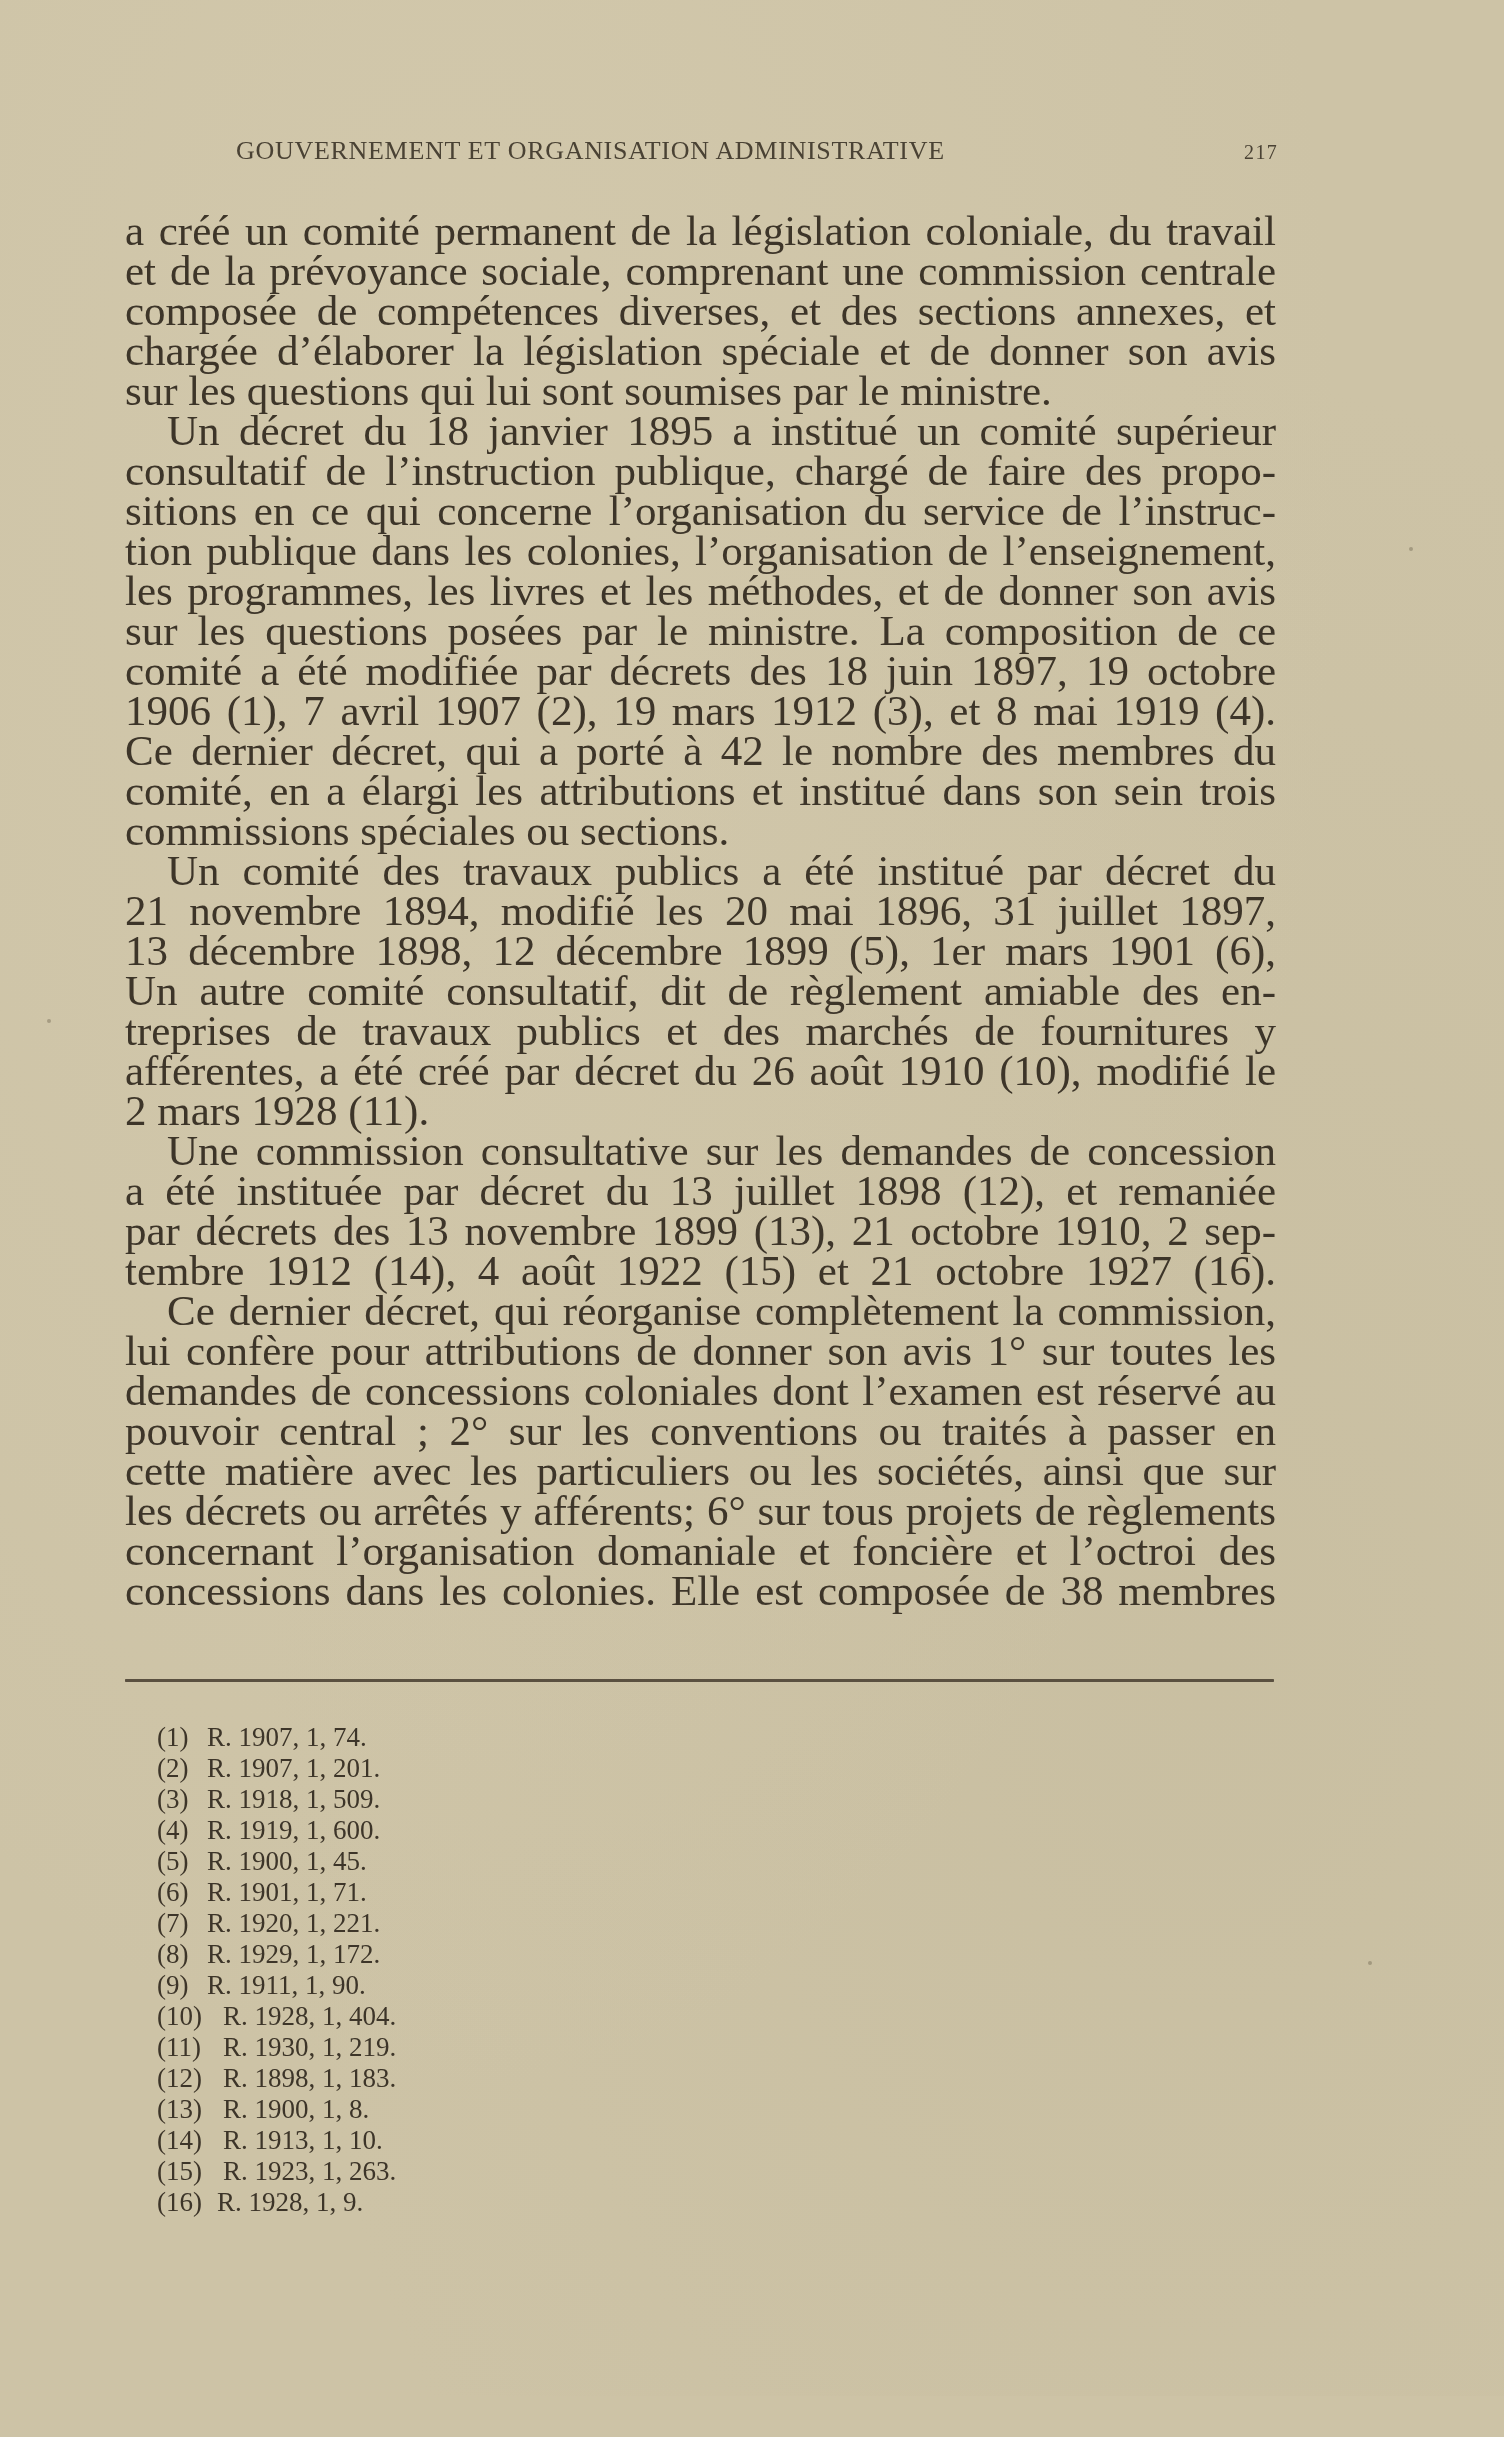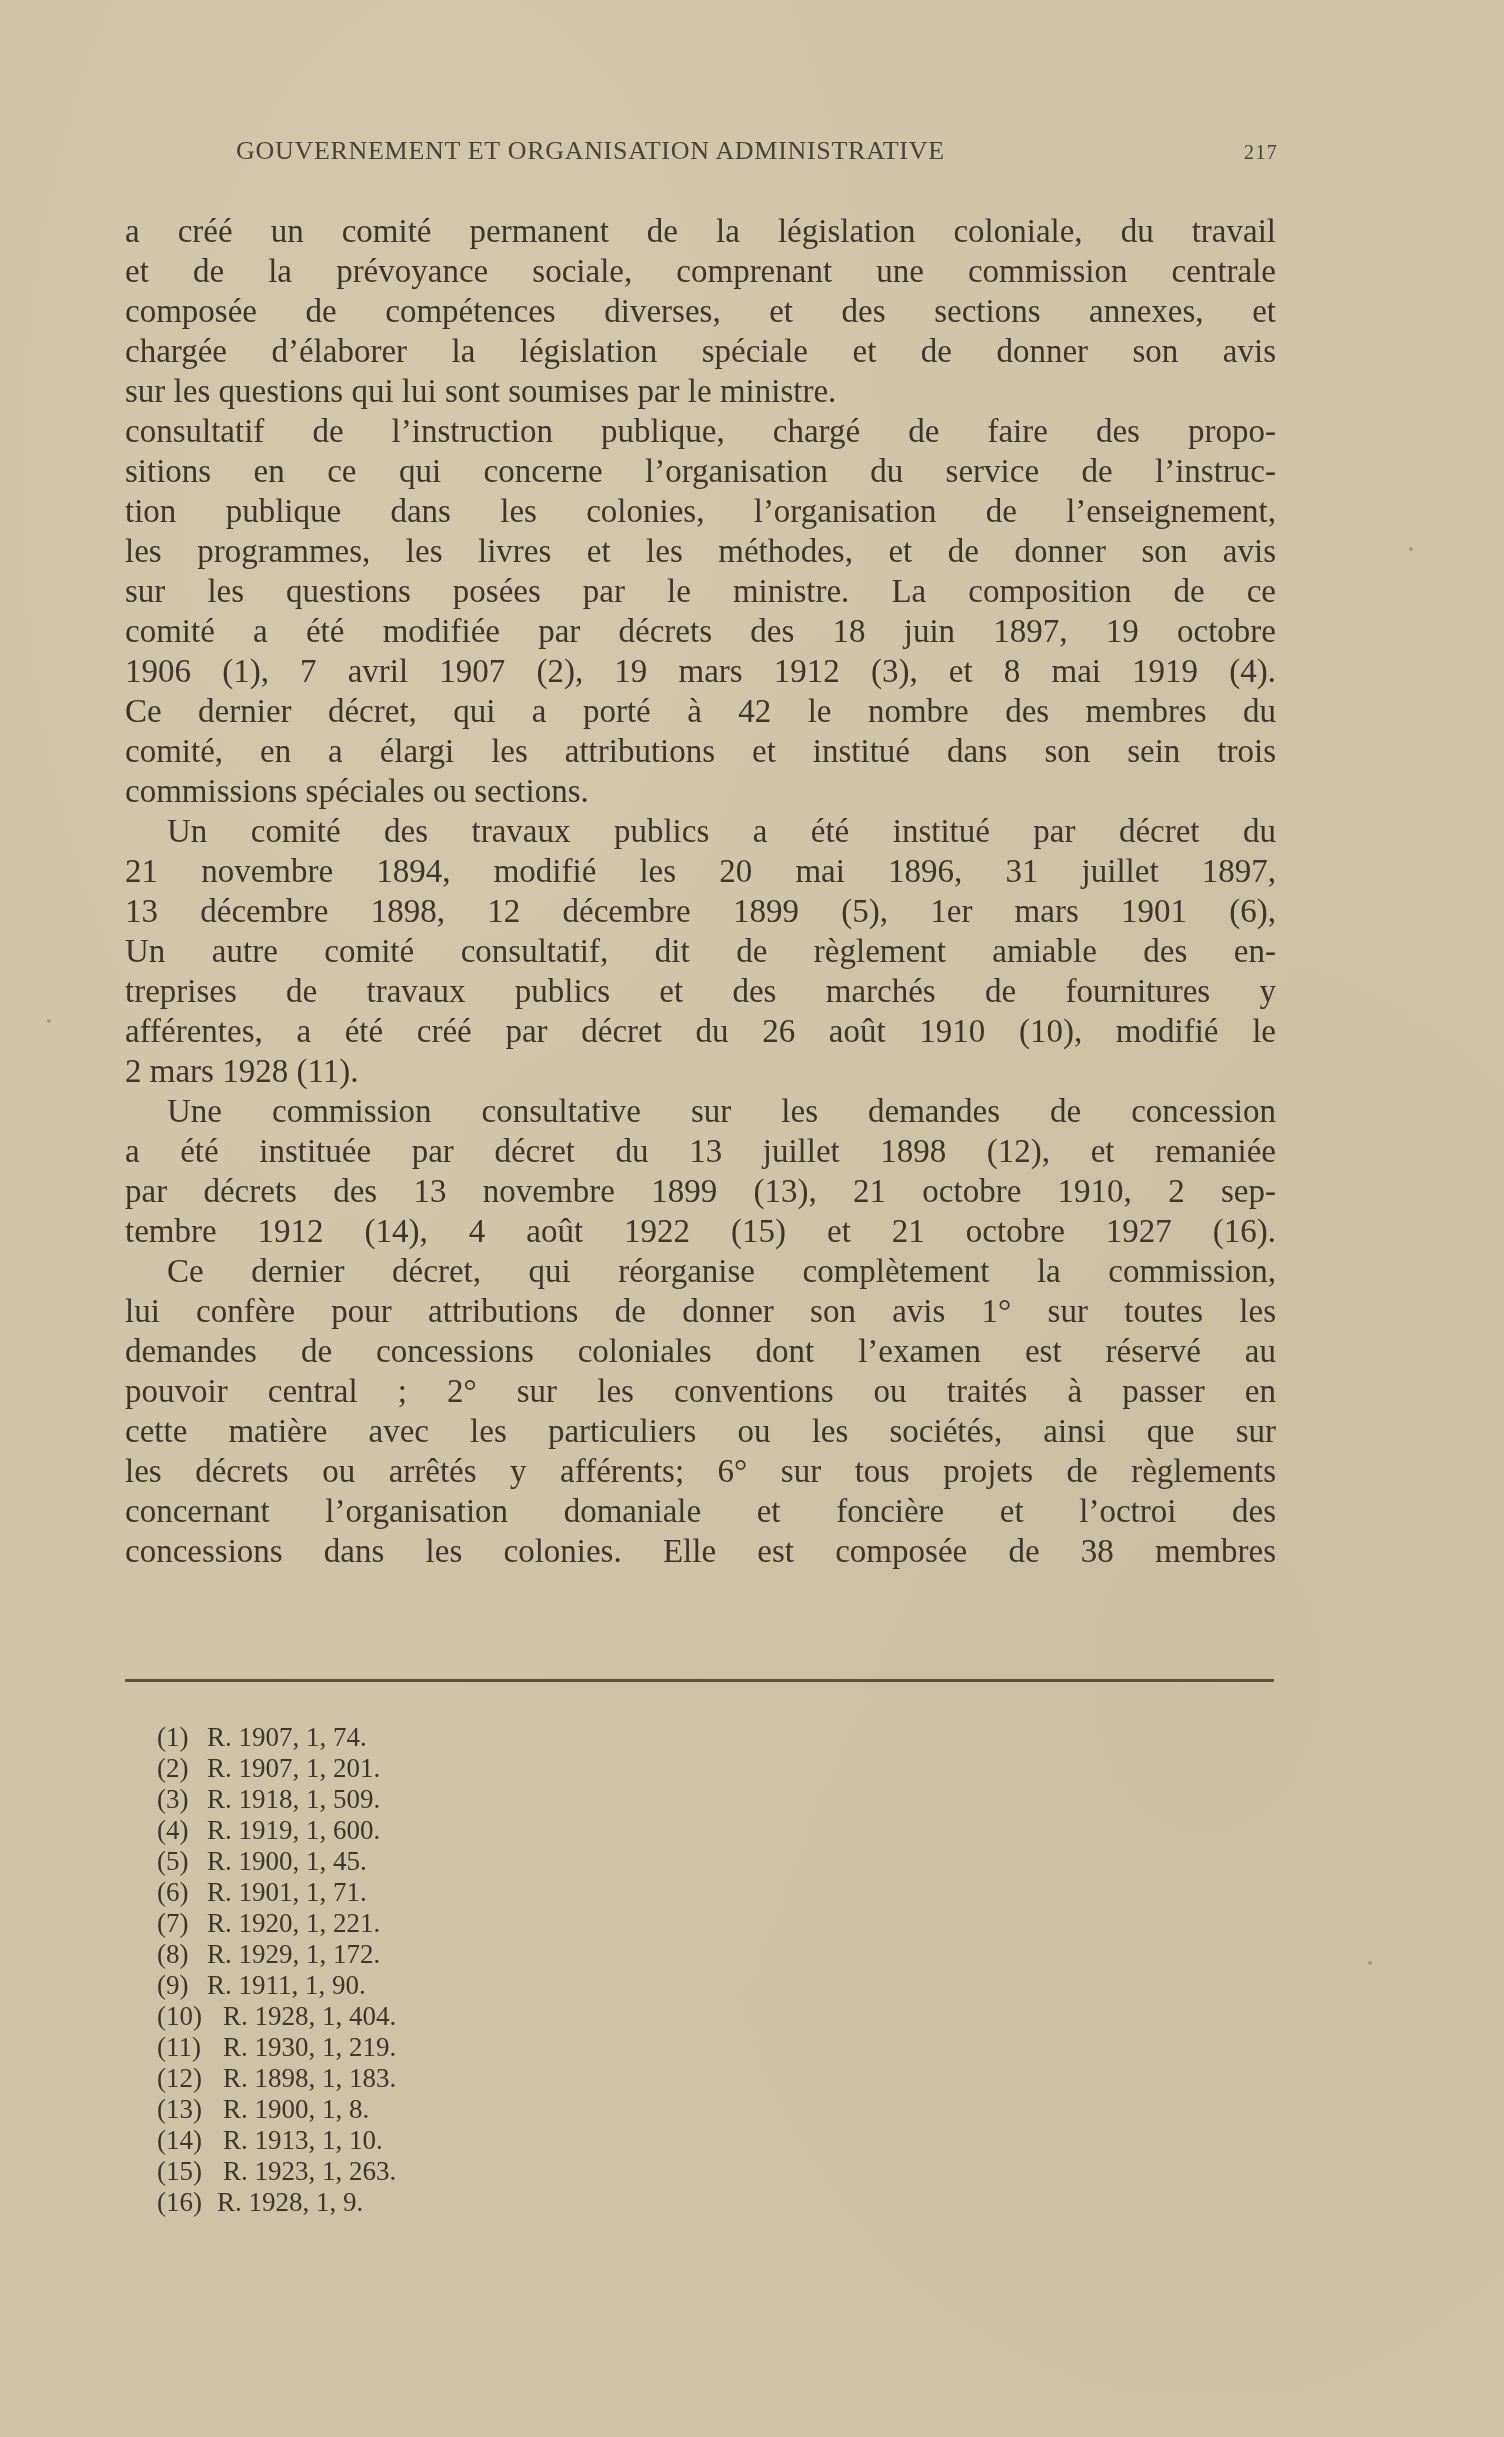--- a/index.html
+++ b/index.html
@@ -46,21 +46,21 @@
       font-family: "Liberation Serif", "DejaVu Serif", serif;
       font-size: 20px;
       letter-spacing: 1.3px;
     }
     .body-text {
       position: absolute;
       left: 125px;
       top: 211px;
       width: 1151px;
       font-family: "Liberation Serif", "DejaVu Serif", serif;
-      font-size: 33px;
+      font-size: 43px;
       line-height: 40px;
       color: #3d3529;
       text-align: justify;
       hyphens: manual;
     }
     .para {
       margin: 0;
       text-align: justify;
     }
     .line {
@@ -127,20 +127,21 @@
 
     <div class="para">
       <span class="line">a créé un comité permanent de la législation coloniale, du travail</span>
       <span class="line">et de la prévoyance sociale, comprenant une commission centrale</span>
       <span class="line">composée de compétences diverses, et des sections annexes, et</span>
       <span class="line">chargée d’élaborer la législation spéciale et de donner son avis</span>
       <span class="line last">sur les questions qui lui sont soumises par le ministre.</span>
     </div>
 
     <div class="para">
+      <span class="line" style="padding-left:42px">Un décret du 18 janvier 1895 a institué un comité supérieur</span>
       <span class="line">consultatif de l’instruction publique, chargé de faire des propo-</span>
       <span class="line">sitions en ce qui concerne l’organisation du service de l’instruc-</span>
       <span class="line">tion publique dans les colonies, l’organisation de l’enseignement,</span>
       <span class="line">les programmes, les livres et les méthodes, et de donner son avis</span>
       <span class="line">sur les questions posées par le ministre. La composition de ce</span>
       <span class="line">comité a été modifiée par décrets des 18 juin 1897, 19 octobre</span>
       <span class="line">1906 (1), 7 avril 1907 (2), 19 mars 1912 (3), et 8 mai 1919 (4).</span>
       <span class="line">Ce dernier décret, qui a porté à 42 le nombre des membres du</span>
       <span class="line">comité, en a élargi les attributions et institué dans son sein trois</span>
       <span class="line last">commissions spéciales ou sections.</span>

